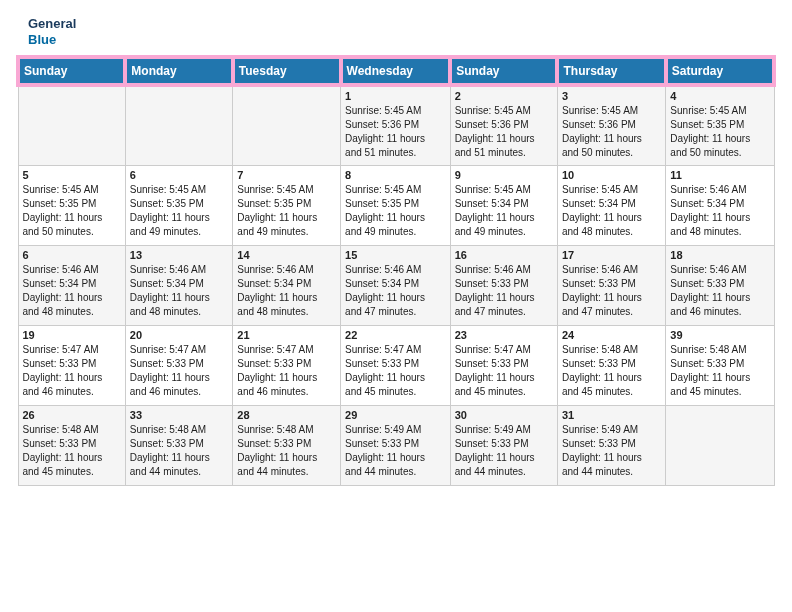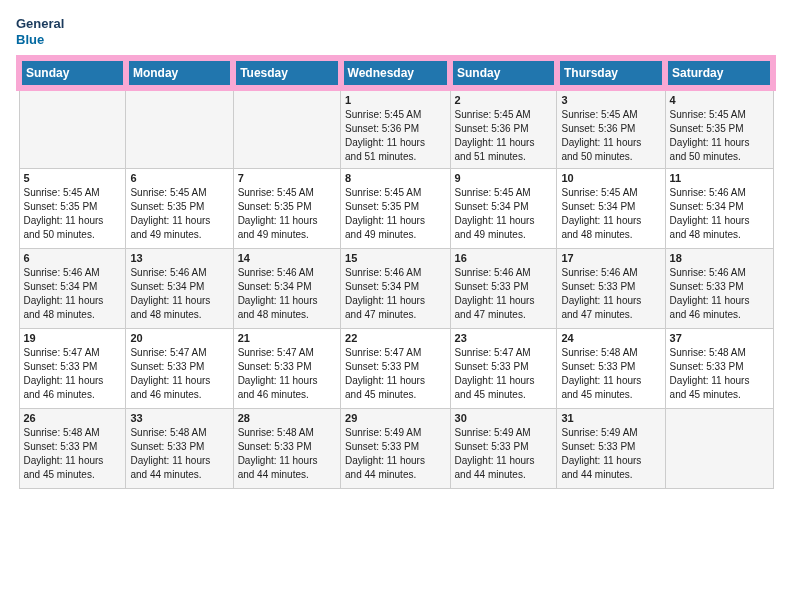--- a/index.html
+++ b/index.html
@@ -42,21 +42,21 @@
       width: 100%;
       border-collapse: collapse;
     }
     thead tr th {
       background-color: #2176ae;
       color: #fff;
       font-size: 12px;
       font-weight: bold;
       padding: 5px 4px;
       text-align: left;
-      border: 6px solid #f9a8d4;
+      border: 4px solid #f9a8d4;
     }
     tbody tr td {
       width: 113px;
       vertical-align: top;
       border: 1px solid #ccc;
       padding: 3px 4px;
       font-size: 9.5px;
       color: #222;
       height: 80px;
     }
@@ -82,21 +82,21 @@
     }
   </style>
 </head>
 <body>
 
 <div class="container">
   <div class="header-row">
     <div class="logo">
 
       <div>
-        <div style="font-size:13px;font-weight:bold;color:#1a3a5c;line-height:1.2;">General<br><span style="color:#0369a1">Blue</span></div>
+        <div style="font-size:13px;font-weight:bold;color:#1a3a5c;line-height:1.2;margin-left:12px;">General<br><span style="color:#0369a1">Blue</span></div>
       </div>
     </div>
     <div class="title-block">
       <div class="month-title"></div>
       <div class="location"></div>
     </div>
   </div>
 
   <table>
     <thead>
@@ -283,21 +283,21 @@
 and 45 minutes.</div>
           </td>
           <td>
             <span class="day-num">24</span>
             <div class="day-info" style="white-space: pre-line;">Sunrise: 5:48 AM
 Sunset: 5:33 PM
 Daylight: 11 hours
 and 45 minutes.</div>
           </td>
           <td>
-            <span class="day-num">37</span>
+            <span class="day-num">39</span>
             <div class="day-info" style="white-space: pre-line;">Sunrise: 5:48 AM
 Sunset: 5:33 PM
 Daylight: 11 hours
 and 45 minutes.</div>
           </td>
         </tr>
         <tr>
           <td>
             <span class="day-num">26</span>
             <div class="day-info" style="white-space: pre-line;">Sunrise: 5:48 AM

